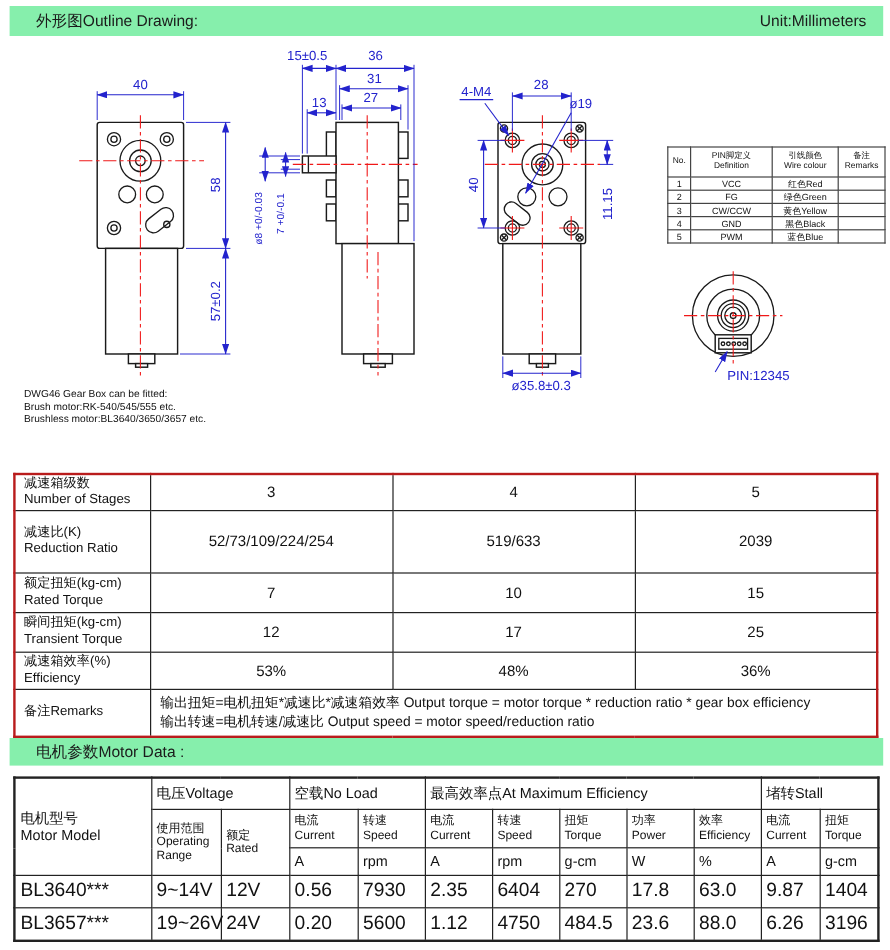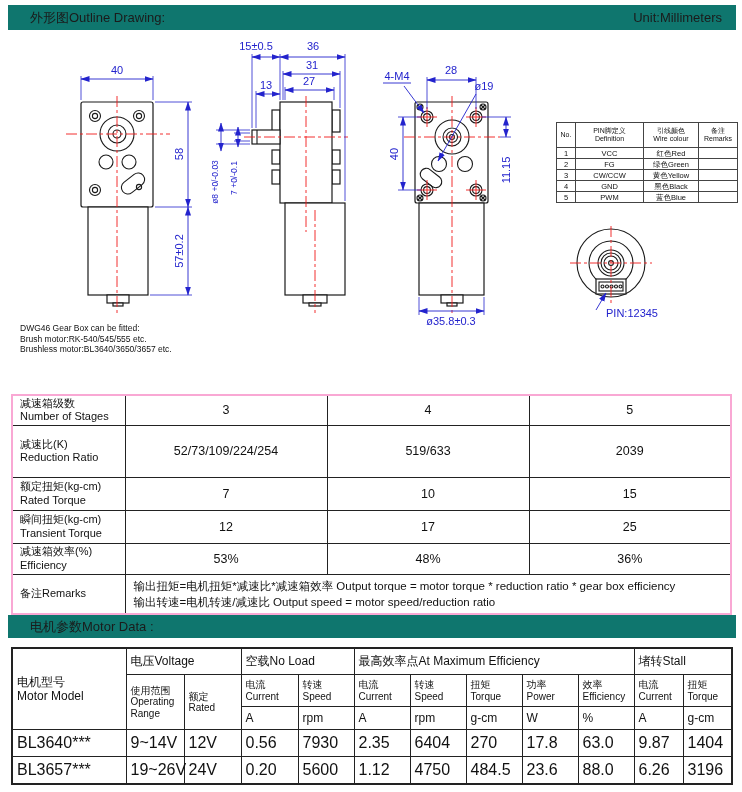--- a/index.html
+++ b/index.html
@@ -5,21 +5,21 @@
   html,body{margin:0;padding:0;}
   body{
     width:742px;height:792px;background:#ffffff;
     font-family:"Liberation Sans","DejaVu Sans",sans-serif;color:#111;
     position:relative;overflow:hidden;
   }
   #page{position:absolute;left:0;top:0;width:742px;height:792px;background:#fff;}
 
   
   .bar{
-    position:absolute;left:8px;width:728px;background:#0f766e;
+    position:absolute;left:8px;width:728px;background:#86efac;
     display:flex;align-items:center;font-size:13px;color:#1b1b1b;
   }
   #bar-top{top:5px;height:25px;}
   #bar-gear{top:365px;height:25px;}
   #bar-motor{top:615px;height:23px;}
   .bar .t{padding-left:22px;white-space:pre;}
   .bar .u{margin-left:auto;padding-right:14px;}
 
   
   #drawing{position:absolute;left:0;top:0;width:742px;height:362px;}
@@ -41,21 +41,21 @@
   #pin-table td{border:1px solid #444;padding:0;}
   #pin-table .hd{height:25px;font-size:7px;line-height:8.5px;}
   #pin-table .rw{height:11px;}
 
   
   #note{position:absolute;left:20px;top:323px;font-size:8.5px;line-height:10.5px;color:#111;}
 
   
   #gear-table{
     position:absolute;left:11px;top:394px;width:719px;
-    border-collapse:collapse;table-layout:fixed;border:2px solid #f9a8d4;color:#111;
+    border-collapse:collapse;table-layout:fixed;border:2px solid #b91c1c;color:#111;
   }
   #gear-table td{border:1px solid #222;padding:0;}
   #gear-table .lab{padding-left:7px;font-size:11px;line-height:13.5px;text-align:left;}
   #gear-table .val{text-align:center;font-size:12.5px;}
   #gear-table .rem{font-size:11.5px;line-height:16px;padding-left:8px;text-align:left;}
   .h30{height:30px}.h52{height:52px}.h33{height:33px}.h31{height:31px}.h40{height:40px}
 
   
   #motor-table{
     position:absolute;left:11px;top:647px;width:720px;

